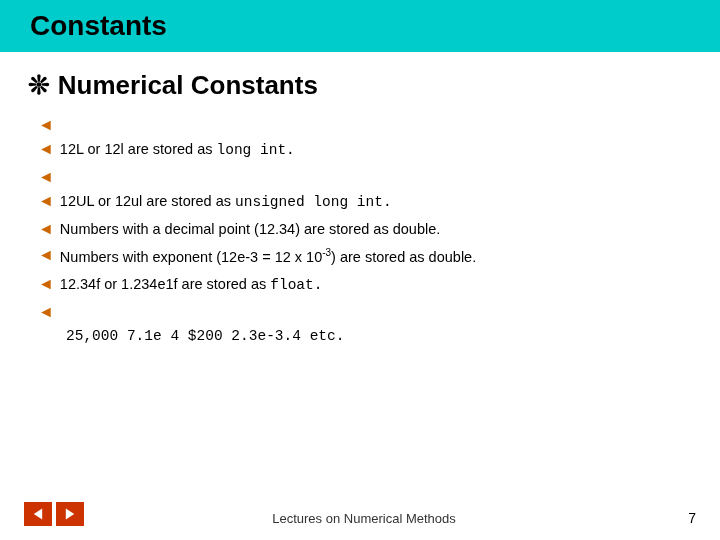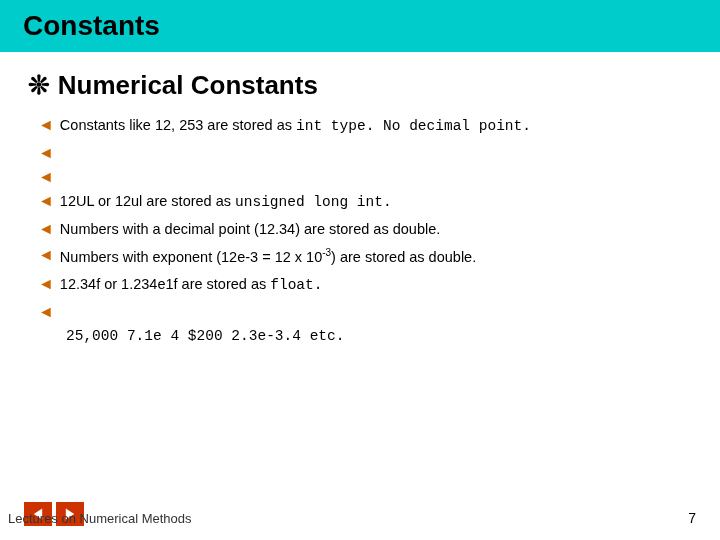--- a/index.html
+++ b/index.html
@@ -16,21 +16,21 @@
     .slide {
       width: 720px;
       height: 540px;
       background: #ffffff;
       position: relative;
     }
 
     .header-bar {
       background: #00cccc;
       width: 100%;
-      padding: 10px 23px;
+      padding: 10px 30px;
       margin-bottom: 18px;
     }
 
     .header-title {
       font-size: 28px;
       font-weight: bold;
       color: #000000;
     }
 
     .content {
@@ -84,20 +84,21 @@
       font-size: 14.5px;
     }
 
     .footer {
       position: absolute;
       bottom: 14px;
       left: 8px;
       right: 0;
       display: flex;
       align-items: center;
+      justify-content: center;
     }
 
     .footer-nav {
       position: absolute;
       bottom: 14px;
       left: 24px;
       display: flex;
       gap: 4px;
     }
 
@@ -150,27 +151,27 @@
 
     <div class="section-title">
       <span class="star">❊</span>
       <span>Numerical Constants</span>
     </div>
 
     <ul class="bullet-list">
 
       <li>
         <span class="bullet-arrow">◄</span>
-        <span class="bullet-text">
-          Constants like 12, 253 are stored as <span class="code">int type. No decimal point.</span>
-        </span>
-      </li>
-
-      <li>
-        <span class="bullet-arrow">◄</span>
+      </li>
+
+      <li>
+        <span class="bullet-arrow">◄</span>
+        <span class="bullet-text">
+          12L or 12l are stored as <span class="code">long int.</span>
+        </span>
       </li>
 
       <li>
         <span class="bullet-arrow">◄</span>
       </li>
 
       <li>
         <span class="bullet-arrow">◄</span>
         <span class="bullet-text">
           12UL or 12ul are stored as <span class="code">unsigned long int.</span>

